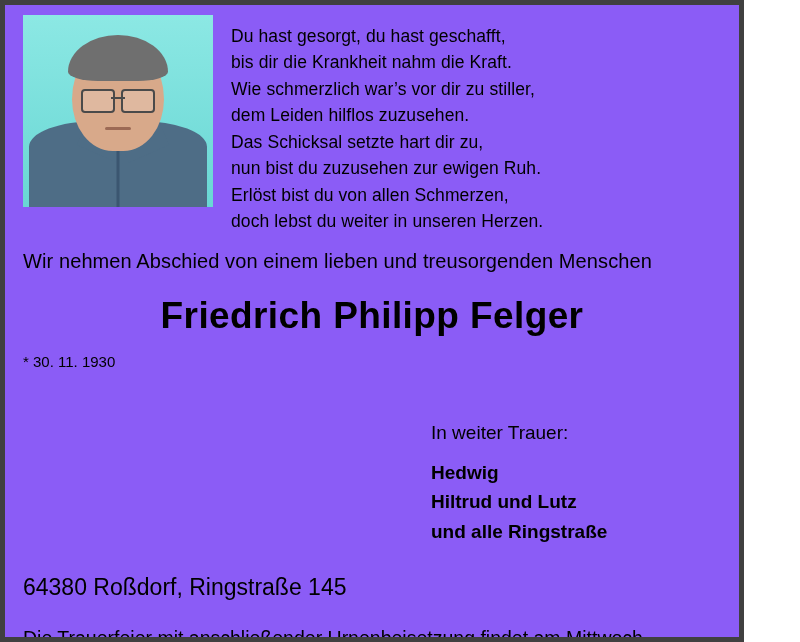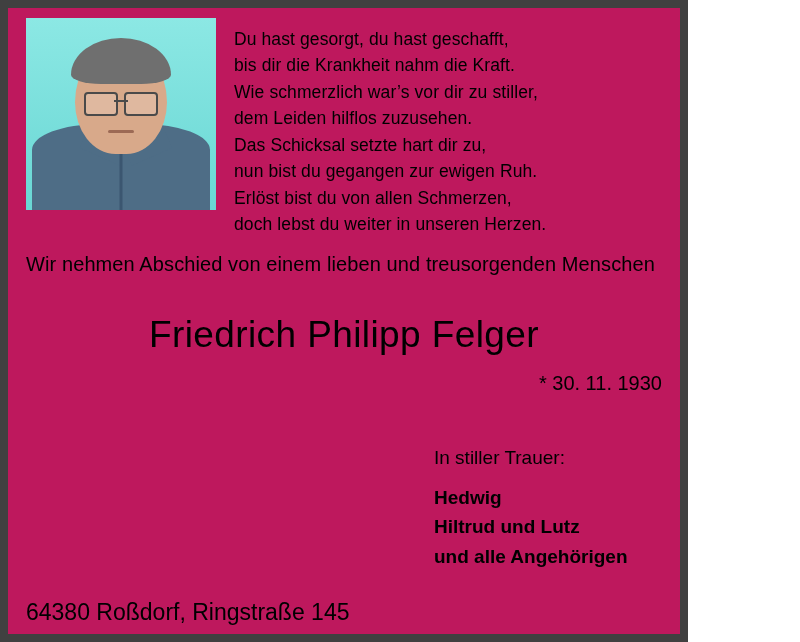--- a/index.html
+++ b/index.html
@@ -5,25 +5,25 @@
   html, body {
     margin: 0;
     padding: 0;
     background: #ffffff;
   }
   body {
     font-family: "Liberation Sans", sans-serif;
   }
   .obituary {
     position: relative;
-    width: 688px;
+    width: 744px;
     height: 642px;
     box-sizing: border-box;
-    background: #be185d;
-    border: 8px solid #404040;
+    background: #8b5cf6;
+    border: 5px solid #404040;
     overflow: hidden;
   }
   .inner {
     position: relative;
     width: 100%;
     height: 100%;
     box-sizing: border-box;
     padding: 10px 18px 8px 18px;
   }
 
@@ -156,34 +156,34 @@
   
   .farewell {
     margin-top: 16px;
     font-size: 20px;
     color: #000;
     letter-spacing: 0.1px;
   }
 
   
   .name {
-    margin-top: 38px;
+    margin-top: 22px;
     text-align: center;
     font-size: 37px;
-    font-weight: normal;
+    font-weight: bold;
     letter-spacing: 0.4px;
   }
 
   
   .dates {
     margin-top: 16px;
     display: flex;
-    justify-content: flex-end;
+    justify-content: space-between;
     gap: 52px;
-    font-size: 20px;
+    font-size: 15px;
   }
 
   
   .mourners {
     margin-top: 48px;
     padding-left: 408px;
     font-size: 19px;
     line-height: 1.55;
   }
   .mourners .intro { font-weight: normal; }
@@ -224,41 +224,41 @@
         <div class="p-bridge"></div>
         <div class="p-mouth"></div>
       </div>
 
       <div class="verse">
         <div>Du hast gesorgt, du hast geschafft,</div>
         <div>bis dir die Krankheit nahm die Kraft.</div>
         <div>Wie schmerzlich war’s vor dir zu stiller,</div>
         <div>dem Leiden hilflos zuzusehen.</div>
         <div>Das Schicksal setzte hart dir zu,</div>
-        <div>nun bist du gegangen zur ewigen Ruh.</div>
+        <div>nun bist du zuzusehen zur ewigen Ruh.</div>
         <div>Erlöst bist du von allen Schmerzen,</div>
         <div>doch lebst du weiter in unseren Herzen.</div>
       </div>
 
     </div>
 
     <div class="farewell">Wir nehmen Abschied von einem lieben und treusorgenden Menschen</div>
 
     <div class="name">Friedrich Philipp Felger</div>
 
     <div class="dates">
       <span>* 30. 11. 1930</span>
     </div>
 
     <div class="mourners">
-      <div class="intro">In stiller Trauer:</div>
+      <div class="intro">In weiter Trauer:</div>
       <div class="names">
         <div>Hedwig</div>
         <div>Hiltrud und Lutz</div>
-        <div>und alle Angehörigen</div>
+        <div>und alle Ringstraße</div>
       </div>
     </div>
 
     <div class="address">64380 Roßdorf, Ringstraße 145</div>
 
     <div class="service">
       <span class="l1">Die Trauerfeier mit anschließender Urnenbeisetzung findet am Mittwoch,</span>
       
     </div>
 

